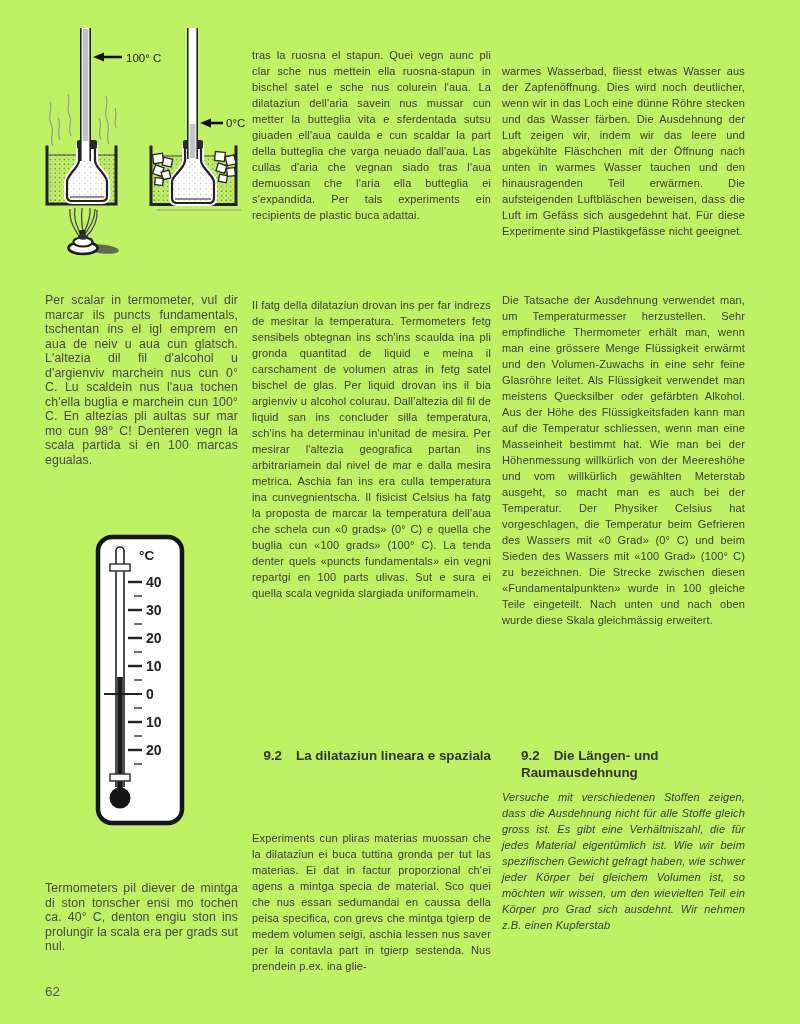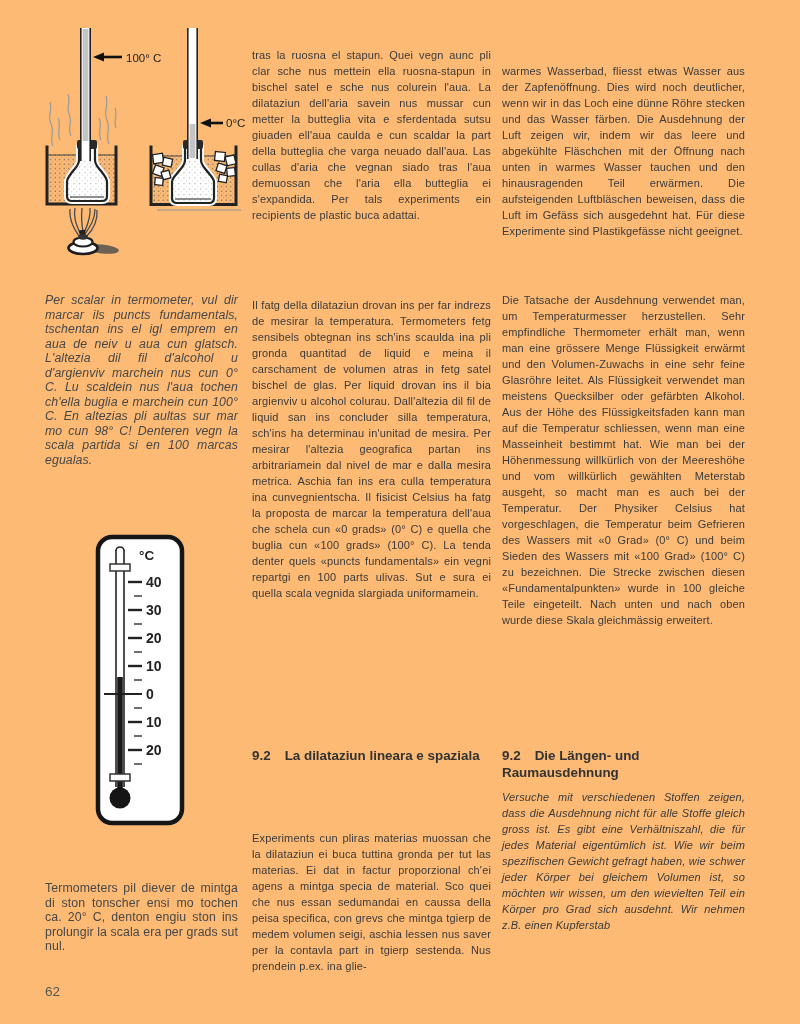--- a/index.html
+++ b/index.html
@@ -1,38 +1,38 @@
 <!DOCTYPE html>
 <html><head>
 <meta charset="utf-8">
 <style>
   html,body { margin:0; padding:0; background:#e8e8e6; }
   .page {
     position:relative; width:800px; height:1024px; margin:0 auto;
-    background:#fdba74; overflow:hidden;
+    background:#bef264; overflow:hidden;
     font-family:"Liberation Sans","DejaVu Sans",sans-serif;
     color:#3a3a3a;
   }
   .body-text { font-size:11px; line-height:16px; text-align:justify; letter-spacing:0.15px; }
   .caption   { font-size:12.3px; line-height:14.5px; text-align:justify; color:#474747; letter-spacing:0.1px; }
   .heading   { font-weight:bold; font-size:13.4px; line-height:16.5px; color:#333; text-align:left; }
   .heading .sec-num { margin-right:14px; }
   .col { position:absolute; top:36px; }
   #col-middle { left:252px; width:239px; height:940px; }
   #col-right  { left:502px; width:243px; height:940px; }
   .col .blk { position:absolute; left:0; right:0; }
   #m-para1 { top:0; }
   #m-para2 { top:250px; }
-  #m-head  { top:699px; }
+  #m-head  { top:699px;text-align:right; }
   #m-para3 { top:783px; }
   #r-para1 { top:16px; }
   #r-para2 { top:240px; max-height:458px; overflow:hidden;margin-top:16px; }
-  #r-head  { top:699px; }
+  #r-head  { top:699px;margin-left:19px; }
   #r-para3 { top:742px;font-style:italic; }
-  #caption1 { position:absolute; left:45px; top:281px; width:193px;font-style:italic; }
+  #caption1 { position:absolute; left:45px; top:281px; width:193px; }
   #caption2 { position:absolute; left:45px; top:869px; width:193px; }
   #page-number { position:absolute; left:45px; top:984px; font-size:13.5px; color:#555; }
   #fig-expansion { position:absolute; left:45px; top:28px; }
   #fig-thermometer { position:absolute; left:94px; top:534px; }
   svg text { font-family:"Liberation Sans","DejaVu Sans",sans-serif; }
 </style>
 </head>
 <body>
 
 <div class="page">
@@ -185,21 +185,21 @@
       <rect x="23.2" y="143" width="5.6" height="112" fill="#1a1a1a"></rect>
       <line x1="22" y1="16" x2="22" y2="253" stroke="#222" stroke-width="1.6"></line>
       <line x1="30" y1="16" x2="30" y2="253" stroke="#222" stroke-width="1.6"></line>
       <path d="M22,17 A4,4 0 0 1 30,17" fill="#fff" stroke="#222" stroke-width="1.6"></path>
       <rect x="16" y="30" width="20" height="7" fill="#fdfdfd" stroke="#333" stroke-width="1.5"></rect>
       <rect x="16" y="240" width="20" height="7" fill="#fdfdfd" stroke="#333" stroke-width="1.5"></rect>
       <circle cx="26" cy="264" r="10.5" fill="#151515"></circle>
     </g>
   </svg>
 
-  <p id="caption2" class="caption">Termometers pil diever de mintga di ston tonscher ensi mo tochen ca. 20° C, denton engiu ston ins prolungir la scala era per grads sut nul.</p>
+  <p id="caption2" class="caption">Termometers pil diever de mintga di ston tonscher ensi mo tochen ca. 40° C, denton engiu ston ins prolungir la scala era per grads sut nul.</p>
 
   <div id="col-middle" class="col">
     <p id="m-para1" class="blk body-text">tras la ruosna el stapun. Quei vegn aunc pli clar sche nus mettein ella ruosna-stapun in bischel satel e sche nus colurein l'aua. La dilataziun dell'aria savein nus mussar cun metter la butteglia vita e sferdentada sutsu giuaden ell'aua caulda e cun scaldar la part della butteglia che varga neuado dall'aua. Las cullas d'aria che vegnan siado tras l'aua demuossan che l'aria ella butteglia ei s'expandida. Per tals experiments ein recipients de plastic buca adattai.</p>
     <p id="m-para2" class="blk body-text">Il fatg della dilataziun drovan ins per far indrezs de mesirar la temperatura. Termometers fetg sensibels obtegnan ins sch'ins scaulda ina pli gronda quantitad de liquid e meina il carschament de volumen atras in fetg satel bischel de glas. Per liquid drovan ins il bia argienviv u alcohol colurau. Dall'altezia dil fil de liquid san ins concluder silla temperatura, sch'ins ha determinau in'unitad de mesira. Per mesirar l'altezia geografica partan ins arbitrariamein dal nivel de mar e dalla mesira metrica. Aschia fan ins era culla temperatura ina cunvegnientscha. Il fisicist Celsius ha fatg la proposta de marcar la temperatura dell'aua che schela cun «0 grads» (0° C) e quella che buglia cun «100 grads» (100° C). La tenda denter quels «puncts fundamentals» ein vegni repartgi en 100 parts ulivas. Sut e sura ei quella scala vegnida slargiada uniformamein.</p>
     <h3 id="m-head" class="blk heading">
       <span class="sec-num">9.2</span><span>La dilataziun lineara e spaziala</span>
     </h3>
     <p id="m-para3" class="blk body-text">Experiments cun pliras materias muossan che la dilataziun ei buca tuttina gronda per tut las materias. Ei dat in factur proporzional ch'ei agens a mintga specia de material. Sco quei che nus essan sedumandai en caussa della peisa specifica, con grevs che mintga tgierp de medem volumen seigi, aschia lessen nus saver per la contavla part in tgierp sestenda. Nus prendein p.ex. ina glie-</p>
   </div>
 

